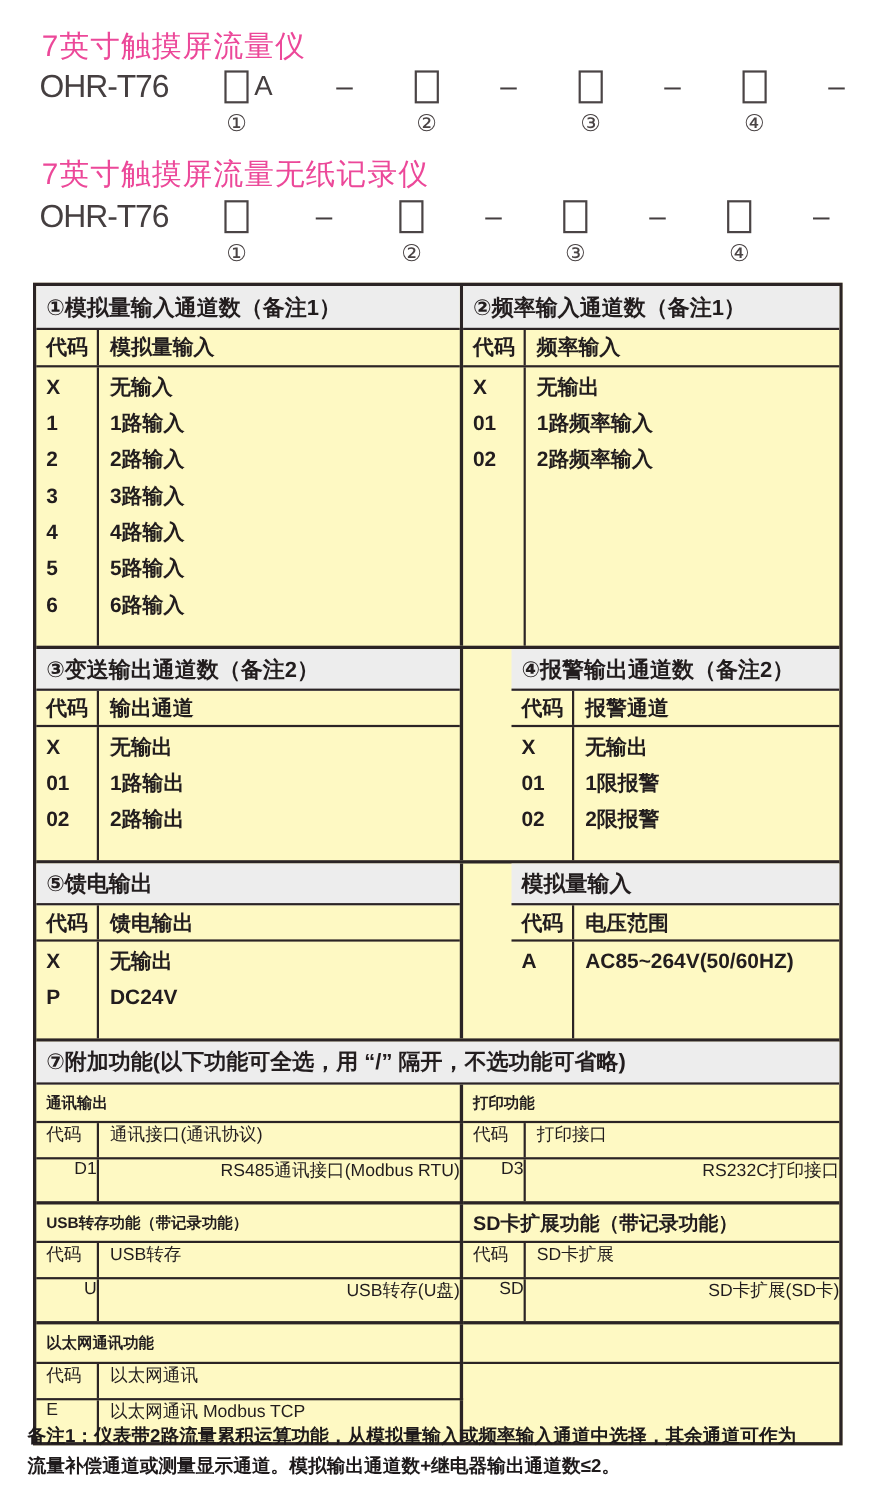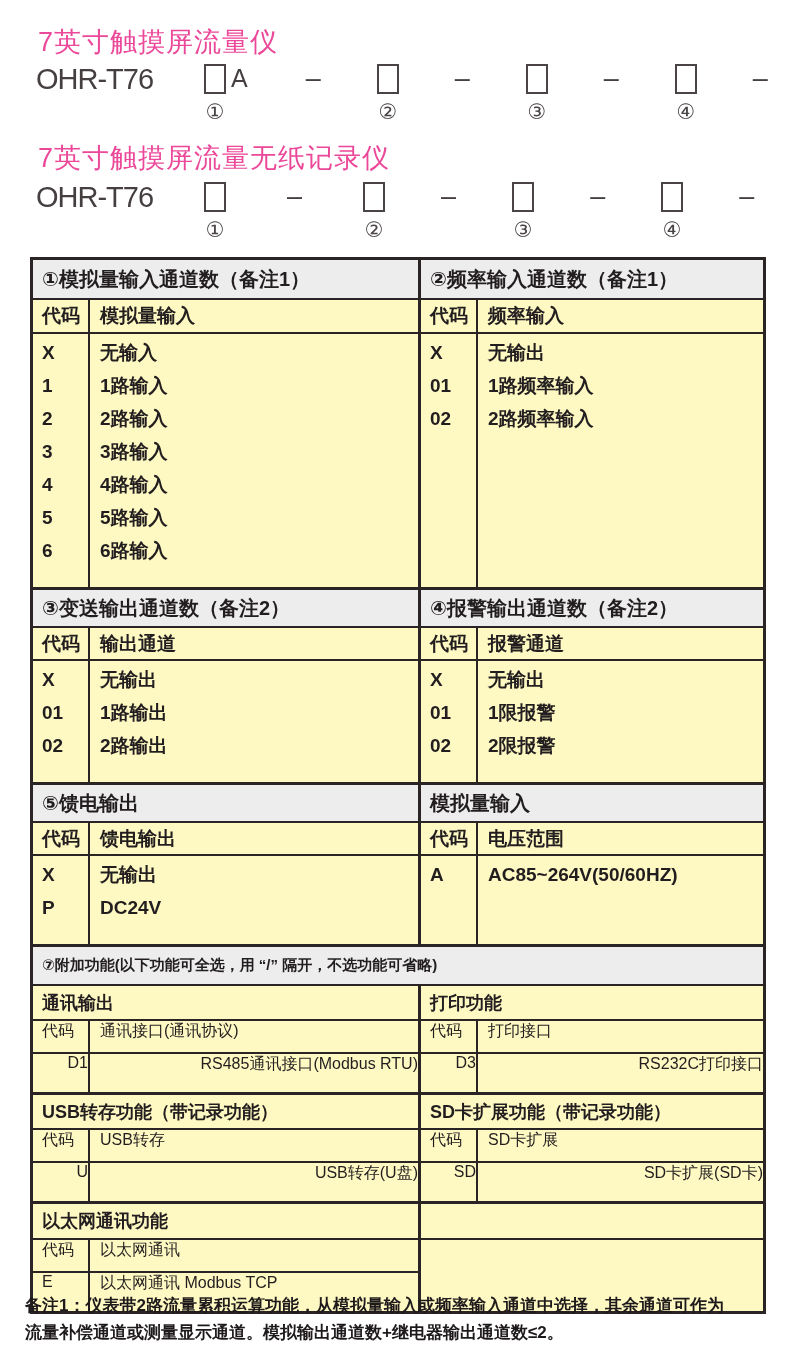--- a/index.html
+++ b/index.html
@@ -59,34 +59,34 @@
   .duo{display:flex;align-items:stretch;}
   .h-l{width:388px;border-right:3px solid var(--bc);display:flex;flex-direction:column;}
   .h-r{flex:1;display:flex;flex-direction:column;}
   .sec-hdr{
     background:var(--hbg);
     min-height:40px;display:flex;align-items:center;
     font-size:20px;font-weight:700;padding:2px 4px 2px 9px;
     border-bottom:2px solid var(--bc);
     white-space:nowrap;letter-spacing:0;
   }
-  .sec-hdr.full{min-height:39px;font-size:15px;}
+  .sec-hdr.full{min-height:39px;font-size:20px;}
   .code-row{display:flex;border-bottom:2px solid var(--bc);min-height:34px;}
   .code-row .cd,.code-row .dc{display:flex;align-items:center;font-weight:700;font-size:19px;}
   .cd{width:57px;flex:none;border-right:2px solid var(--bc);padding-left:9px;}
   .dc{flex:1;padding-left:10px;white-space:nowrap;}
   .data{display:flex;flex:1;}
   .cd-col{width:57px;flex:none;border-right:2px solid var(--bc);padding:2px 0 4px 9px;}
   .dc-col{flex:1;padding:2px 0 20px 10px;}
   .line{line-height:33px;font-size:19px;font-weight:700;white-space:nowrap;}
-  .sep3{border-top:3px solid var(--bc);}
+  .sep3{border-top:3px solid var(--bc);gap:44px;}
   
   .sub-title{
     display:flex;align-items:center;min-height:33px;
-    font-size:18px;font-weight:700;padding-left:9px;white-space:nowrap;
+    font-size:14px;font-weight:700;padding-left:9px;white-space:nowrap;
   }
   .r32{min-height:31px;}
   .r38 .cd,.r38 .dc{min-height:38px;}
   .bb2{border-bottom:2px solid var(--bc);}
   .bb3{border-bottom:3px solid var(--bc);text-align:right;}
   .nb{border-bottom:none;}
   .cell-row{display:flex;flex:1;}
   .empty-cell{flex:1;}
   
   .d-s1{min-height:236px;}

